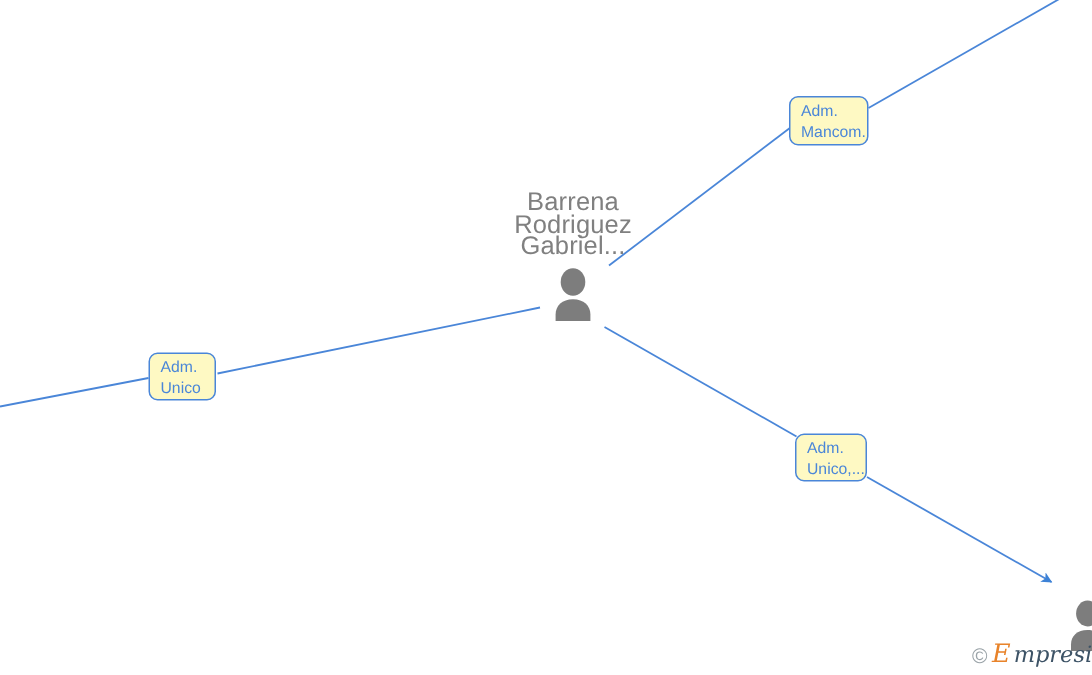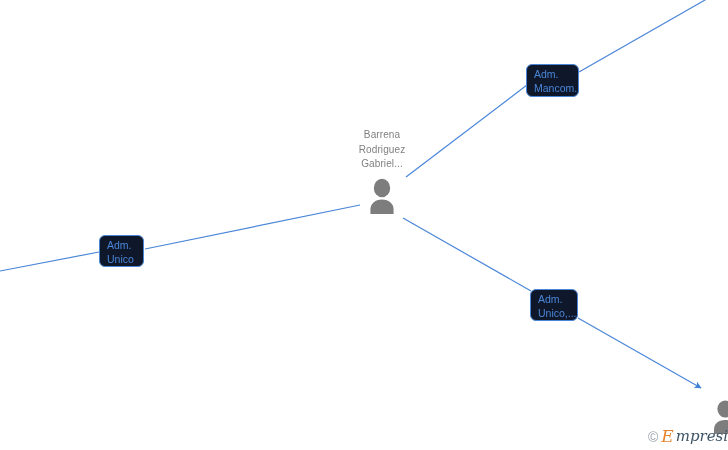--- a/index.html
+++ b/index.html
@@ -29,21 +29,21 @@
   .person-node {
     position: absolute;
     text-align: center;
   }
   #node-center {
     left: 330px;
     top: 128px;
     width: 104px;
   }
   .person-label {
-    font-size: 10px;
+    font-size: 17px;
     line-height: 14.5px;
     color: #808080;
     white-space: pre-line;
     letter-spacing: 0.1px;
   }
   .person-icon {
     display: block;
     margin: 6px auto 0 auto;
   }
 
@@ -53,21 +53,21 @@
     top: 394px;
     width: 30px;
   }
 
   
   .rel-box {
     position: absolute;
     box-sizing: border-box;
     border: 1px solid #4a86d8;
     border-radius: 6px;
-    background: #0f172a;
+    background: #fef9c3;
     color: #4a86d8;
     font-size: 10.5px;
     line-height: 13.5px;
     padding: 3px 6px 3px 7px;
     white-space: pre-line;
     text-align: left;
   }
   #rel-mancom { left: 526px; top: 64px;  width: 53px; height: 33px; }
   #rel-unico   { left: 99px;  top: 235px; width: 45px; height: 32px; }
   #rel-unico2  { left: 530px; top: 289px; width: 48px; height: 32px; }

